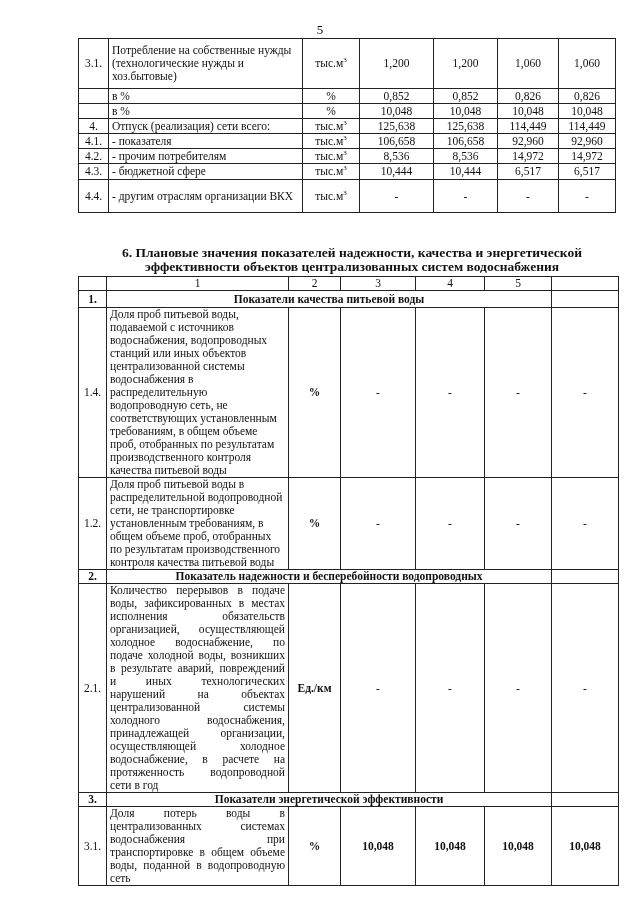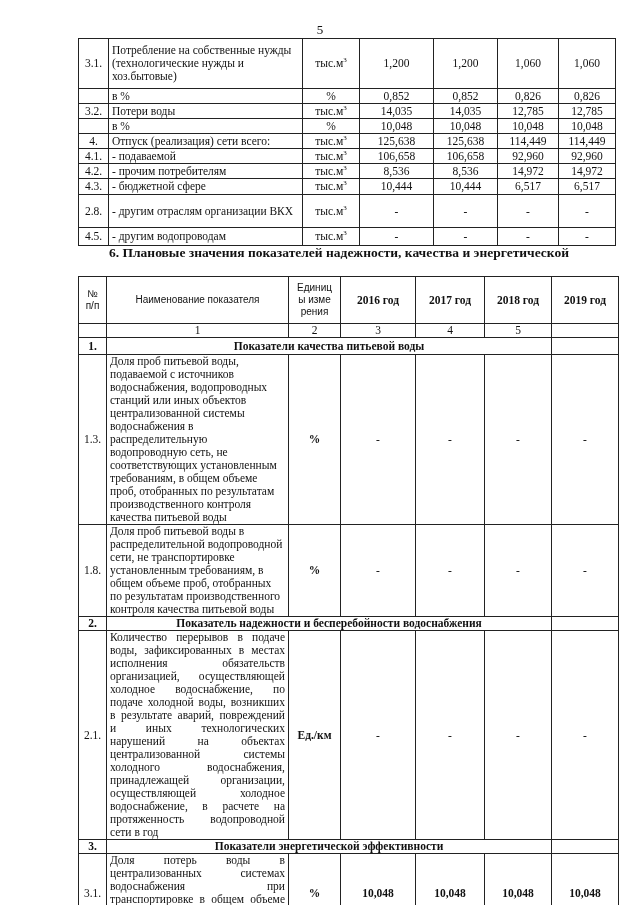--- a/index.html
+++ b/index.html
@@ -4,21 +4,21 @@
 <style>
   html,body{margin:0;padding:0;background:#ffffff;}
   body{width:640px;height:905px;position:relative;overflow:hidden;font-family:"Liberation Serif","DejaVu Serif",serif;color:#111;}
   .pagenum{position:absolute;top:22px;left:0;width:640px;text-align:center;font-size:13px;}
   table{border-collapse:collapse;position:absolute;table-layout:fixed;}
   td{border:1px solid #222;padding:0 3px;font-size:11.5px;line-height:13px;vertical-align:middle;}
   .c{text-align:center;}
   .b{font-weight:bold;}
   .sans{font-family:"Liberation Sans","DejaVu Sans",sans-serif;font-size:10px;line-height:12px;}
   .just{text-align:justify;text-align-last:left;}
-  .title{position:absolute;top:246px;left:69px;width:540px;text-align:center;font-weight:bold;font-size:13.5px;line-height:14px;}
+  .title{position:absolute;top:246px;left:82px;width:540px;text-align:center;font-weight:bold;font-size:13.5px;line-height:14px;}
   sup{font-size:7px;line-height:0;}
 </style>
 </head>
 <body>
 
 <div class="pagenum">5</div>
 
 <table style="top:38px;left:78px;width:537px;">
   <colgroup>
     <col style="width:30px">
@@ -42,49 +42,40 @@
       <tr style="height: 15px;">
         <td class="c"></td>
         <td>в %</td>
         <td class="c"><span>%</span><sup></sup></td>
         <td class="c">0,852</td>
         <td class="c">0,852</td>
         <td class="c">0,826</td>
         <td class="c">0,826</td>
       </tr>
       <tr style="height: 15px;">
-        <td class="c">3.2.</td>
-        <td>Потери воды</td>
-        <td class="c"><span>тыс.м</span><sup>3</sup></td>
-        <td class="c">14,035</td>
-        <td class="c">14,035</td>
-        <td class="c">12,785</td>
-        <td class="c">12,785</td>
-      </tr>
-      <tr style="height: 15px;">
         <td class="c"></td>
         <td>в %</td>
         <td class="c"><span>%</span><sup></sup></td>
         <td class="c">10,048</td>
         <td class="c">10,048</td>
         <td class="c">10,048</td>
         <td class="c">10,048</td>
       </tr>
       <tr style="height: 15px;">
         <td class="c">4.</td>
         <td>Отпуск (реализация) сети всего:</td>
         <td class="c"><span>тыс.м</span><sup>3</sup></td>
         <td class="c">125,638</td>
         <td class="c">125,638</td>
         <td class="c">114,449</td>
         <td class="c">114,449</td>
       </tr>
       <tr style="height: 15px;">
         <td class="c">4.1.</td>
-        <td>- подаваемой</td>
+        <td>- показателя</td>
         <td class="c"><span>тыс.м</span><sup>3</sup></td>
         <td class="c">106,658</td>
         <td class="c">106,658</td>
         <td class="c">92,960</td>
         <td class="c">92,960</td>
       </tr>
       <tr style="height: 15px;">
         <td class="c">4.2.</td>
         <td>- прочим потребителям</td>
         <td class="c"><span>тыс.м</span><sup>3</sup></td>
@@ -96,99 +87,82 @@
       <tr style="height: 16px; margin-left: 36px;">
         <td class="c">4.3.</td>
         <td>- бюджетной сфере</td>
         <td class="c"><span>тыс.м</span><sup>3</sup></td>
         <td class="c">10,444</td>
         <td class="c">10,444</td>
         <td class="c">6,517</td>
         <td class="c">6,517</td>
       </tr>
       <tr style="height: 33px;">
-        <td class="c">2.8.</td>
+        <td class="c">4.4.</td>
         <td>- другим отраслям организации ВКХ</td>
-        <td class="c"><span>тыс.м</span><sup>3</sup></td>
-        <td class="c">-</td>
-        <td class="c">-</td>
-        <td class="c">-</td>
-        <td class="c">-</td>
-      </tr>
-      <tr style="height: 18px;">
-        <td class="c">4.5.</td>
-        <td>- другим водопроводам</td>
         <td class="c"><span>тыс.м</span><sup>3</sup></td>
         <td class="c">-</td>
         <td class="c">-</td>
         <td class="c">-</td>
         <td class="c">-</td>
       </tr>
     </tbody>
 </table>
 
 <div class="title">
   <div>6. Плановые значения показателей надежности, качества и энергетической</div>
+  <div>эффективности объектов централизованных систем водоснабжения</div>
 </div>
 
 <table style="top:276px;left:78px;width:540px;">
   <colgroup>
     <col style="width:28px">
       <col style="width:182px">
       <col style="width:52px">
       <col style="width:75px">
       <col style="width:69px">
       <col style="width:67px">
       <col style="width:67px">
   </colgroup>
   <tbody id="bottom-body">
-    <tr style="height:47px">
-      <td class="c sans">№ п/п</td>
-      <td class="c sans">Наименование показателя</td>
-      <td class="c sans" style="padding:0 8px;word-break:break-all;">Единицы измерения</td>
-      <td class="c b">2016 год</td>
-      <td class="c b">2017 год</td>
-      <td class="c b">2018 год</td>
-      <td class="c b">2019 год</td>
-    </tr>
     <tr style="height:14px">
       <td class="c"></td>
       <td class="c">1</td>
       <td class="c">2</td>
       <td class="c">3</td>
       <td class="c">4</td>
       <td class="c">5</td>
       <td class="c"></td>
     </tr>
   <tr style="height: 17px;">
         <td class="c b">1.</td>
         <td class="c b" colspan="5">Показатели качества питьевой воды</td>
         <td></td>
       </tr>
       <tr style="height: 151px;">
-        <td class="c">1.3.</td>
+        <td class="c">1.4.</td>
         <td class="">Доля проб питьевой воды, подаваемой с источников водоснабжения, водопроводных станций или иных объектов централизованной системы водоснабжения в распределительную водопроводную сеть, не соответствующих установленным требованиям, в общем объеме проб, отобранных по результатам производственного контроля качества питьевой воды</td>
         <td class="c b">%</td>
         <td class="c">-</td>
         <td class="c">-</td>
         <td class="c">-</td>
         <td class="c">-</td>
       </tr>
       <tr style="height: 86px;">
-        <td class="c">1.8.</td>
+        <td class="c">1.2.</td>
         <td class="">Доля проб питьевой воды в распределительной водопроводной сети, не транспортировке установленным требованиям, в общем объеме проб, отобранных по результатам производственного контроля качества питьевой воды</td>
         <td class="c b">%</td>
         <td class="c">-</td>
         <td class="c">-</td>
         <td class="c">-</td>
         <td class="c">-</td>
       </tr>
       <tr style="height: 13px;">
         <td class="c b">2.</td>
-        <td class="c b" colspan="5">Показатель надежности и бесперебойности водоснабжения</td>
+        <td class="c b" colspan="5">Показатель надежности и бесперебойности водопроводных</td>
         <td></td>
       </tr>
       <tr style="height: 187px;">
         <td class="c">2.1.</td>
         <td class="just">Количество перерывов в подаче воды, зафиксированных в местах исполнения обязательств организацией, осуществляющей холодное водоснабжение, по подаче холодной воды, возникших в результате аварий, повреждений и иных технологических нарушений на объектах централизованной системы холодного водоснабжения, принадлежащей организации, осуществляющей холодное водоснабжение, в расчете на протяженность водопроводной сети в год</td>
         <td class="c b">Ед./км</td>
         <td class="c">-</td>
         <td class="c">-</td>
         <td class="c">-</td>
         <td class="c">-</td>

